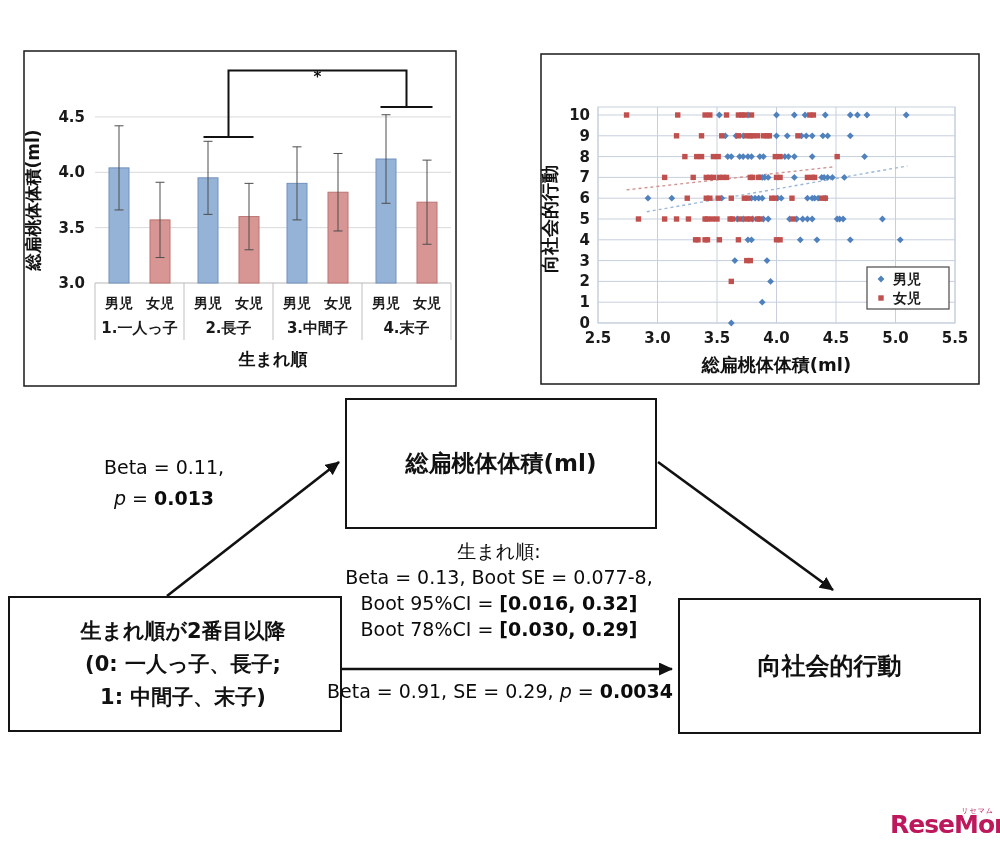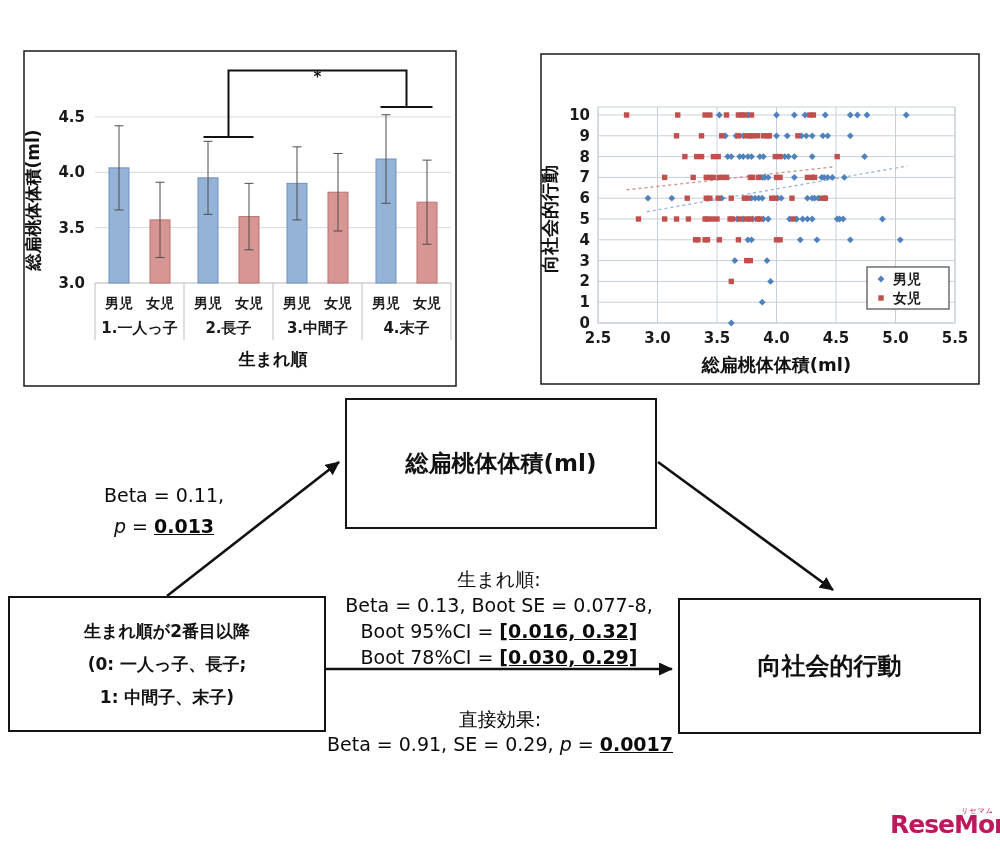--- a/index.html
+++ b/index.html
@@ -1,22 +1,22 @@
 <!DOCTYPE html>
 <html><head>
 <meta charset="utf-8">
 <style>
   html,body{margin:0;padding:0;background:#fff;}
   .page{position:relative;width:1000px;height:850px;background:#fff;overflow:hidden;
         font-family:"DejaVu Sans","Liberation Sans",sans-serif;color:#111;}
   .panel-svg{position:absolute;}
   .dbox{position:absolute;border:2px solid #141414;background:#fff;display:flex;
         align-items:center;justify-content:center;text-align:center;font-weight:600;z-index:2;}
-  .lbl{position:absolute;text-align:center;font-size:19px;color:#0b0b0b;z-index:3;margin-top:28px;}
-  .bu{font-weight:700;text-decoration:underline;}
+  .lbl{position:absolute;text-align:center;font-size:19px;color:#0b0b0b;z-index:3;}
+  .bu{font-weight:700;}
   .lbl i{font-style:italic;}
   .logo{position:absolute;left:890px;top:806px;width:110px;height:38px;color:#be185d;z-index:2;}
   .logo-text{display:block;margin-top:5px;font-size:25px;font-weight:800;letter-spacing:-1px;line-height:28px;}
   .logo-ruby{position:absolute;top:0;right:6px;font-size:7px;letter-spacing:1px;}
   svg text{font-family:"DejaVu Sans","Liberation Sans",sans-serif;}
 </style>
 </head>
 <body>
 
 <div class="page">
@@ -326,21 +326,21 @@
     </defs>
     <line x1="167" y1="596" x2="339" y2="462" stroke="#111" stroke-width="2.6" marker-end="url(#ah)"></line>
     <line x1="658" y1="462" x2="833" y2="590" stroke="#111" stroke-width="2.6" marker-end="url(#ah)"></line>
     <line x1="324" y1="669" x2="672" y2="669" stroke="#111" stroke-width="2.6" marker-end="url(#ah)"></line>
   </svg>
 
   <div class="dbox" style="left:345px;top:398px;width:308px;height:127px;font-size:23px;">
     <span>総扁桃体体積(ml)</span>
   </div>
 
-  <div class="dbox" style="left:8px;top:596px;width:314px;height:132px;font-size:17px;line-height:33px;">
+  <div class="dbox" style="left:8px;top:596px;width:314px;height:132px;font-size:21px;line-height:33px;padding-left:16px;">
     <div>
       <div>生まれ順が2番目以降</div>
       <div>(0: 一人っ子、長子;</div>
       <div>1: 中間子、末子)</div>
     </div>
   </div>
 
   <div class="dbox" style="left:678px;top:598px;width:299px;height:132px;font-size:24px;">
     <span>向社会的行動</span>
   </div>
@@ -352,22 +352,21 @@
 
 
   <div class="lbl" style="left:318px;top:538px;width:362px;line-height:26px;">
     <div>生まれ順:</div>
     <div>Beta = 0.13, Boot SE = 0.077-8,</div>
     <div><span>Boot 95%CI = </span><span class="bu">[0.016, 0.32]</span></div>
     <div><span>Boot 78%CI = </span><span class="bu">[0.030, 0.29]</span></div>
   </div>
 
   <div class="lbl" style="left:318px;top:679px;width:364px;line-height:25px;">
-    <div>直接効果:</div>
-    <div><span>Beta = 0.91, SE = 0.29, </span><i>p</i><span> = </span><span class="bu">0.0017</span></div>
+    <div><span>Beta = 0.91, SE = 0.29, </span><i>p</i><span> = </span><span class="bu">0.0034</span></div>
   </div>
 
   <div class="logo">
     <span class="logo-ruby">リセマム</span>
     <span class="logo-text">ReseMom.</span>
   </div>
 
 </div>
 
 </body></html>

